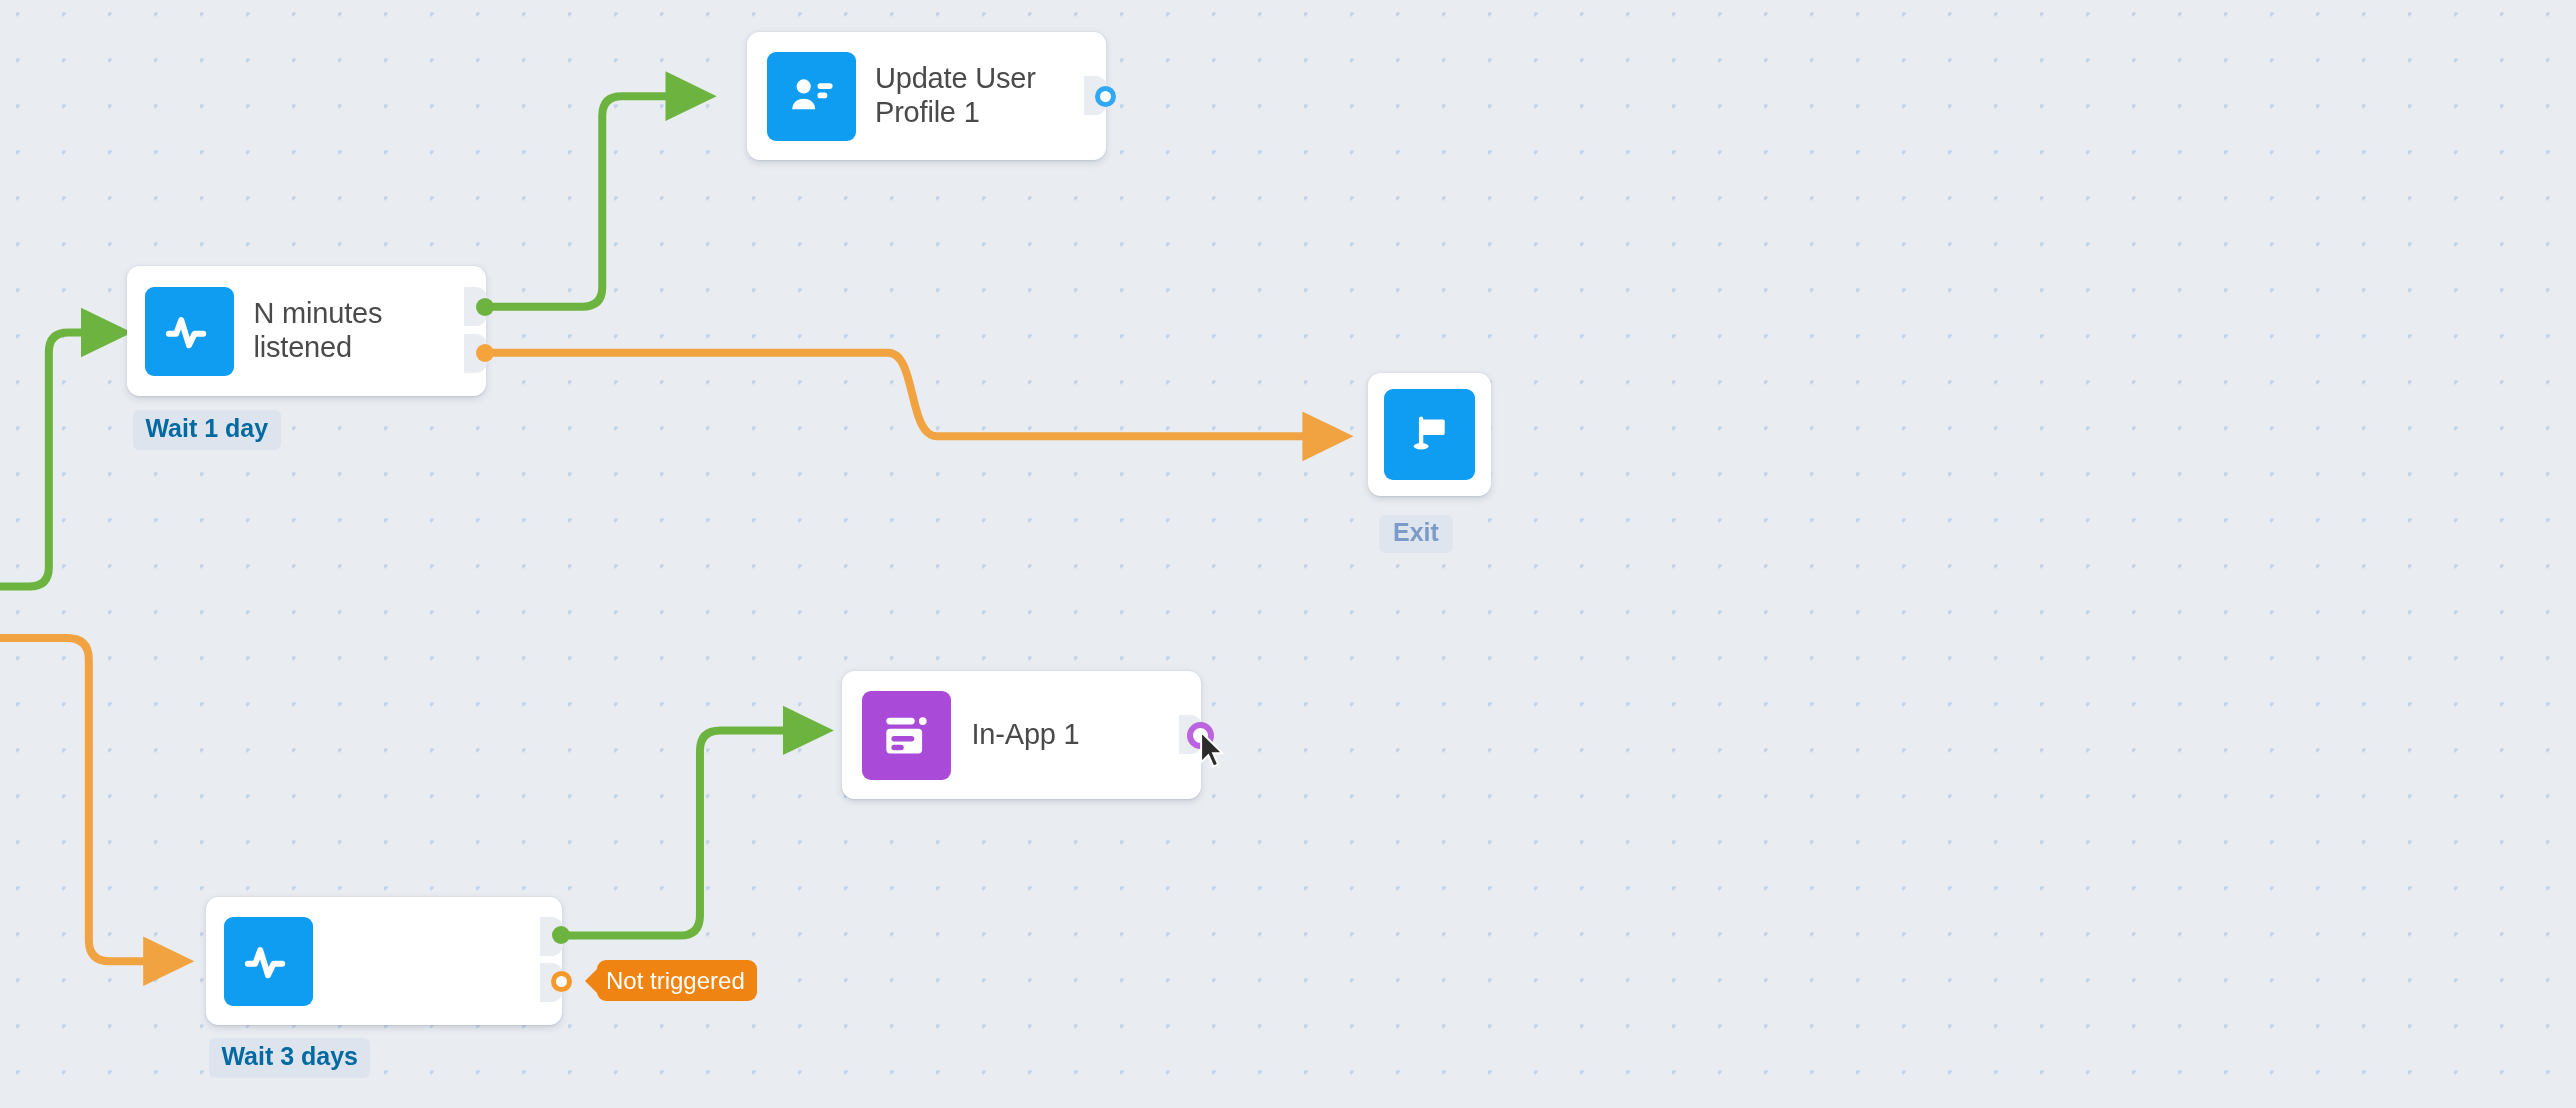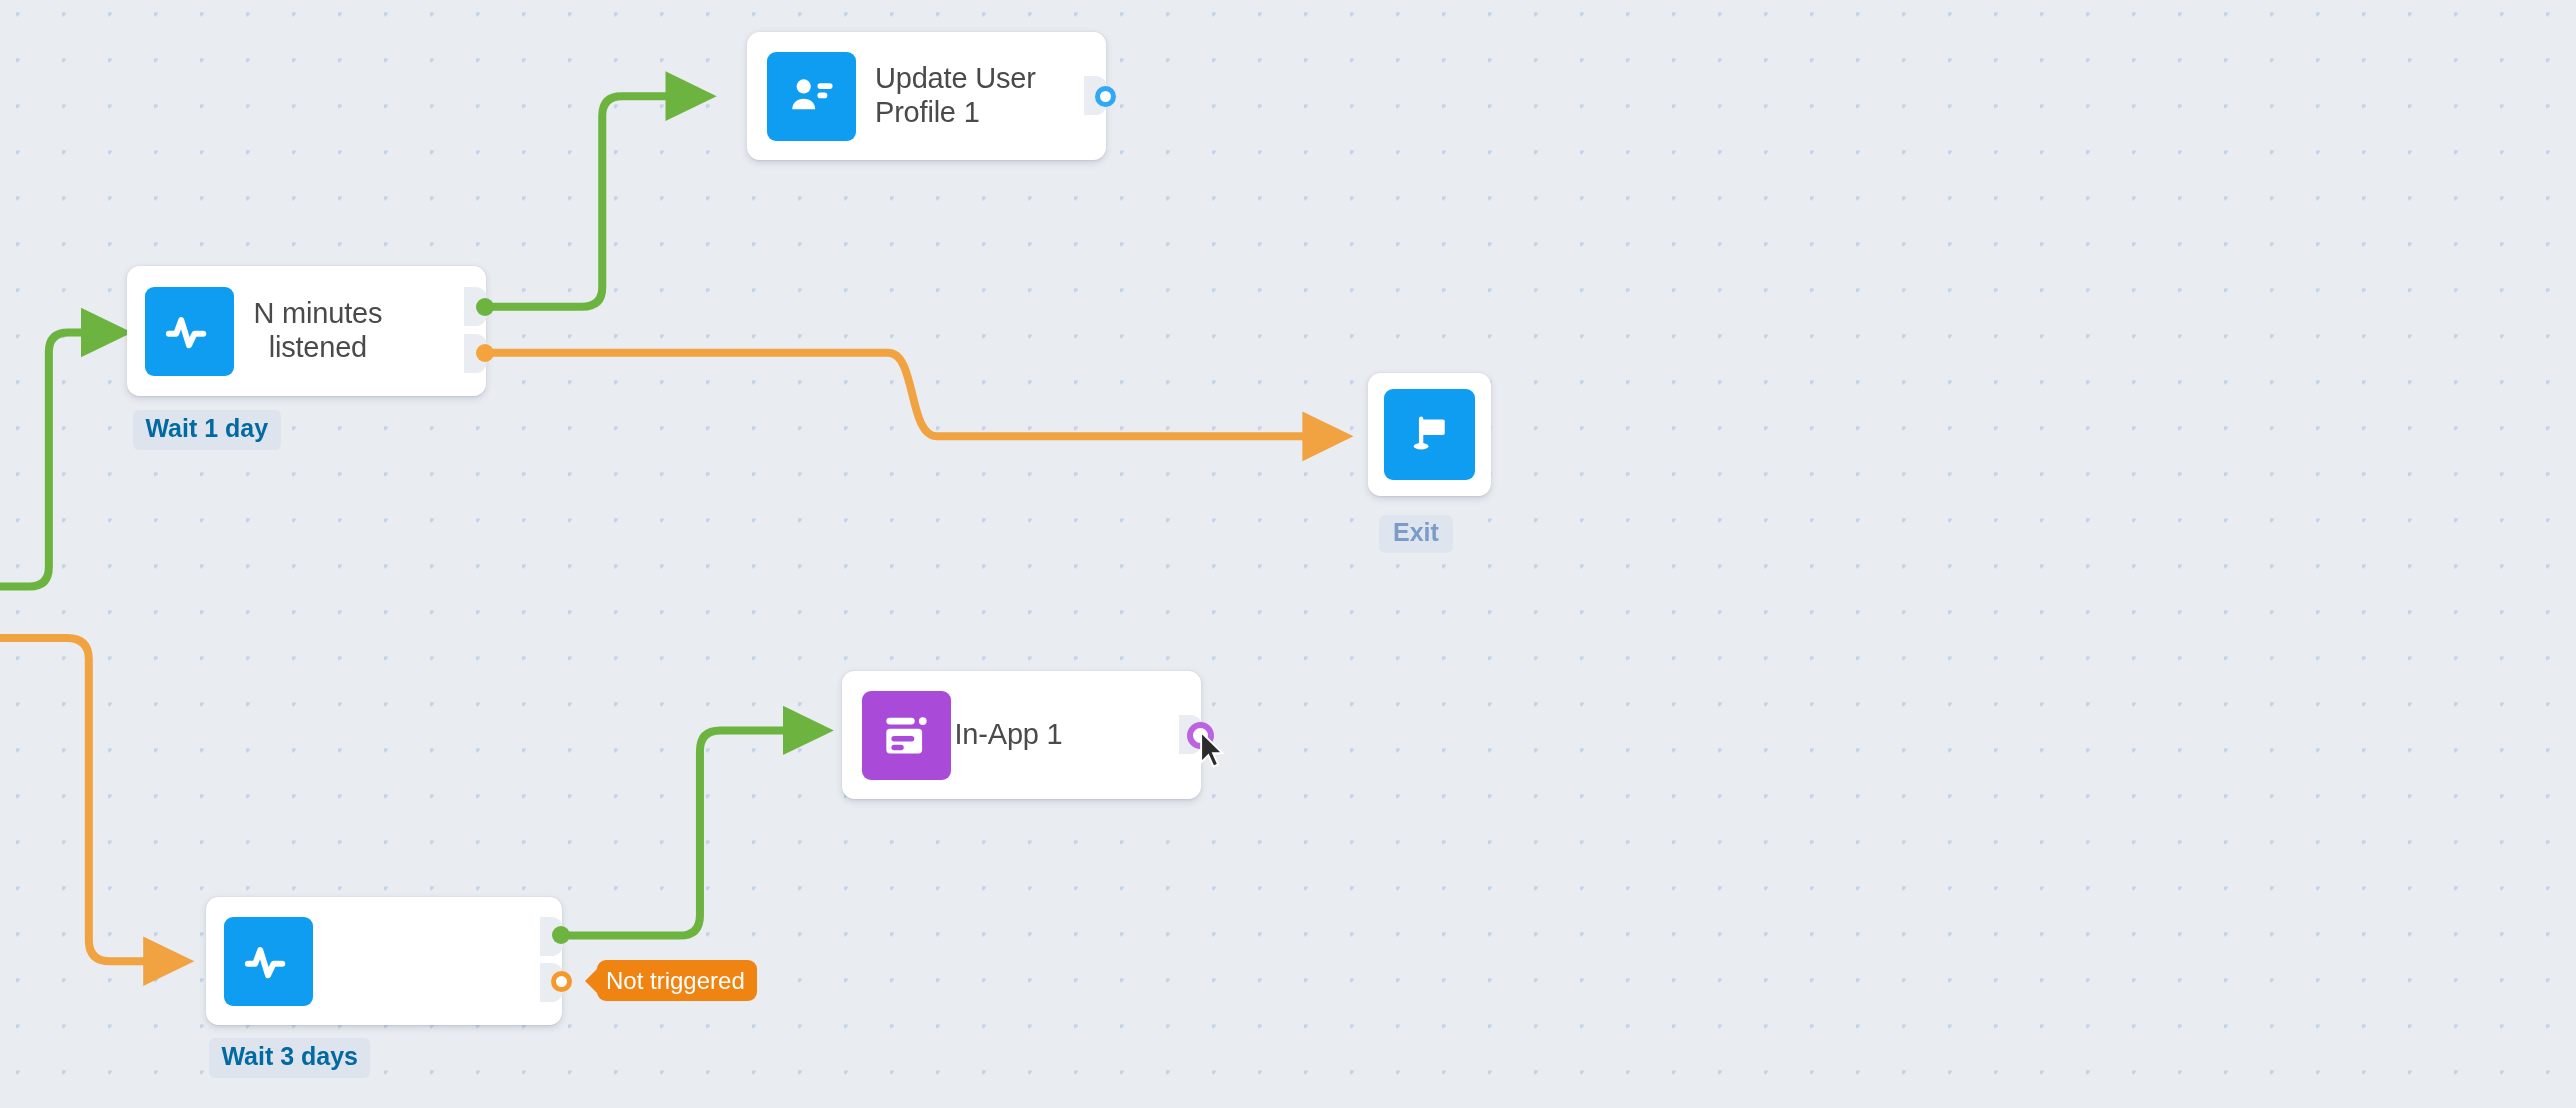--- a/index.html
+++ b/index.html
@@ -157,21 +157,21 @@
         <rect x="14.6" y="6.2" width="6.6" height="2.5" rx="1.25"></rect>
         <rect x="14.6" y="10.3" width="4.3" height="2.5" rx="1.25"></rect>
       </svg>
     </div>
     <div class="node-label">Update User
 Profile 1</div>
     <div class="port-notch" style="right:-0.9px; top:44px;"></div>
     <div class="port port-ring-blue" style="right:-9.8px; top:54px; width:21px; height:21px;"></div>
   </div>
 
-  <div class="node" style="left:127px; top:266px; width:359px; height:130px; padding:0 0 0 18px; gap:19.5px;text-align:center;">
+  <div class="node" style="left:127px; top:266px; width:359px; height:130px; padding:0 0 0 18px; gap:19.5px;">
     <div class="node-icon icon-blue">
       <svg width="55" height="55" viewBox="0 0 24 24" fill="none" stroke="#ffffff" stroke-width="2.6" stroke-linecap="round" stroke-linejoin="round">
         <path d="M3 13 h3.2 l2.2 -6 l3.4 11 l2.4 -5 h3.8"></path>
       </svg>
     </div>
     <div class="node-label">N minutes
 listened</div>
     <div class="port-notch" style="right:-0.9px; top:21px;"></div>
     <div class="port port-filled-green" style="right:-8px; top:32px;"></div>
     <div class="port-notch" style="right:-0.9px; top:68px;"></div>
@@ -183,21 +183,21 @@
     <div class="node-icon icon-blue" style="width:91px; height:91px;">
       <svg width="52" height="52" viewBox="0 0 24 24" fill="#ffffff">
         <path d="M6.9 4.5c0-.55.45-1 1-1s1 .45 1 1v11.6h-2z"></path>
         <path d="M8.4 4.8h9.6c.45 0 .8.35.8.8v5.6c0 .45-.35.8-.8.8H8.4z"></path>
         <ellipse cx="7.9" cy="17.2" rx="3.4" ry="1.5"></ellipse>
       </svg>
     </div>
   </div>
   <div class="exit-badge" style="left:1379px; top:515px;">Exit</div>
 
-  <div class="node" style="left:842px; top:671px; width:359px; height:128px; padding:0 0 0 19.5px; gap:4px;">
+  <div class="node" style="left:842px; top:671px; width:359px; height:128px; padding:0 0 0 19.5px; gap:21px;">
     <div class="node-icon icon-purple">
       <svg width="55" height="55" viewBox="0 0 24 24" fill="#ffffff">
         <rect x="3.2" y="4.2" width="12.4" height="3" rx="1.5"></rect>
         <circle cx="19.1" cy="5.7" r="1.7"></circle>
         <rect x="3.2" y="9" width="15.6" height="10.8" rx="1.6"></rect>
         <rect x="5.4" y="12.2" width="10" height="2.4" rx="1.2" fill="#a94bd8"></rect>
         <rect x="5.4" y="16" width="5.4" height="2.4" rx="1.2" fill="#a94bd8"></rect>
       </svg>
     </div>
     <div class="node-label">In-App 1</div>

